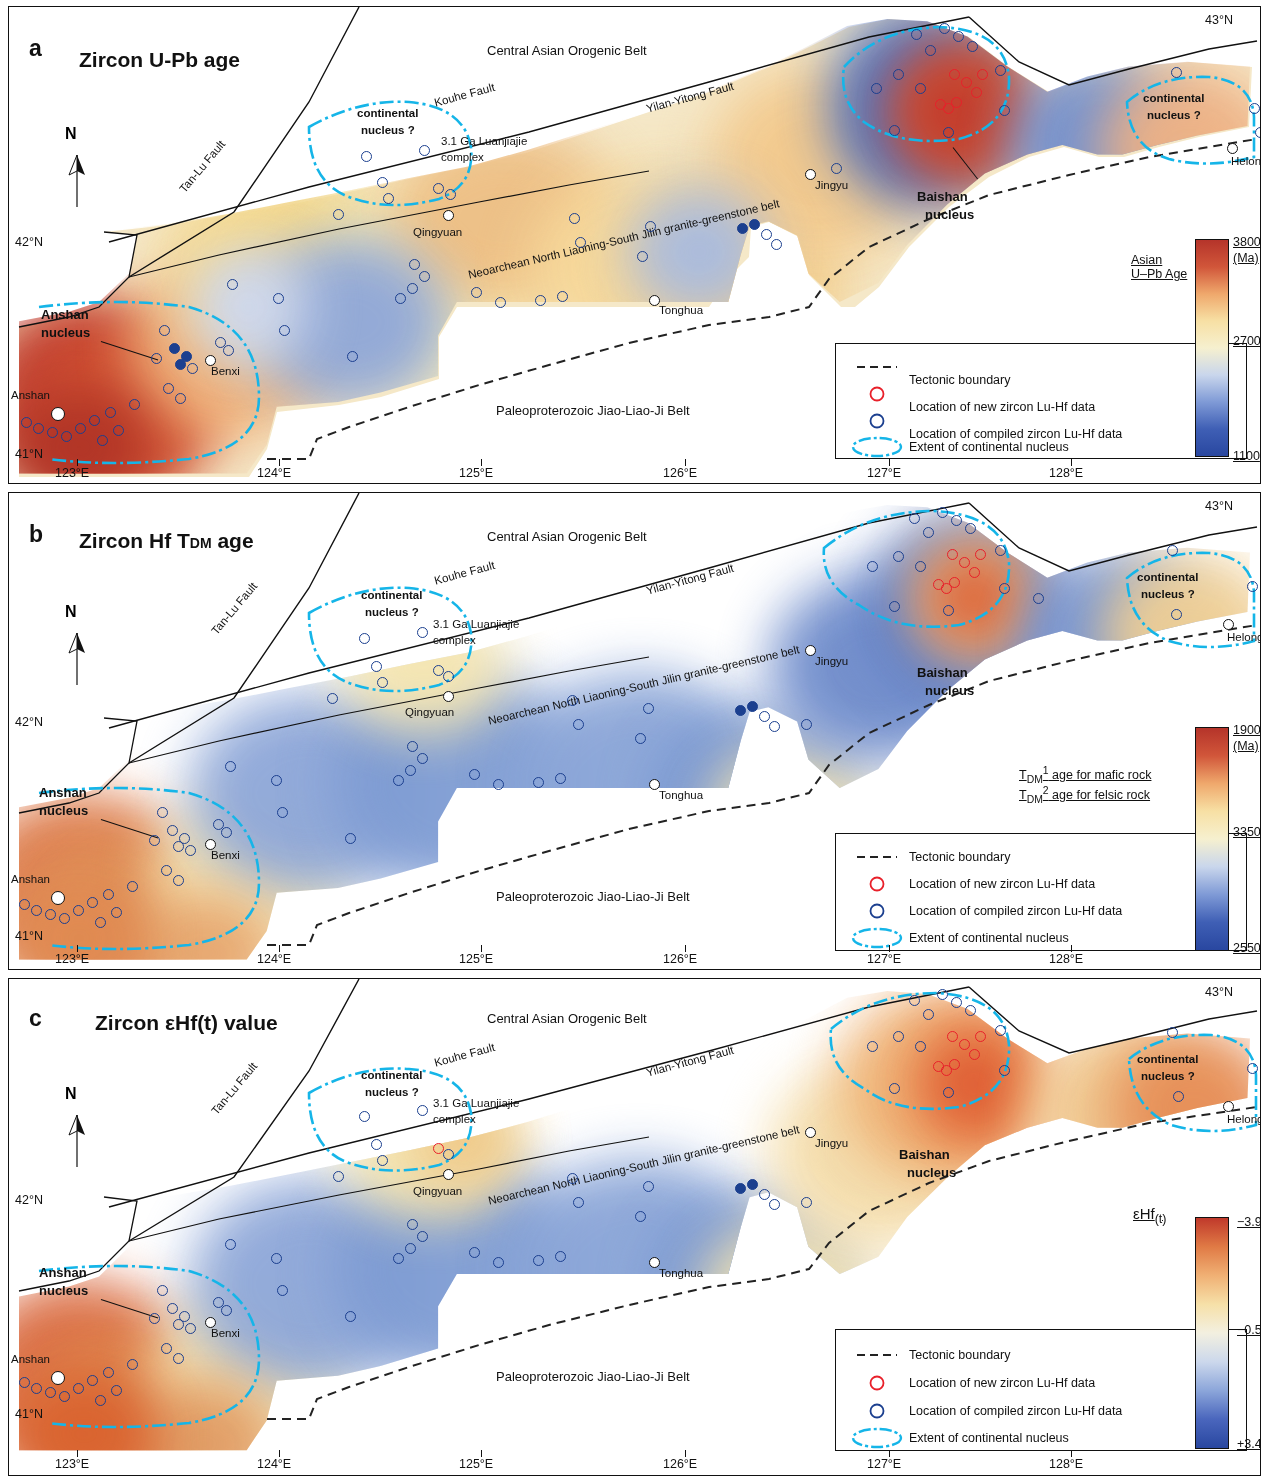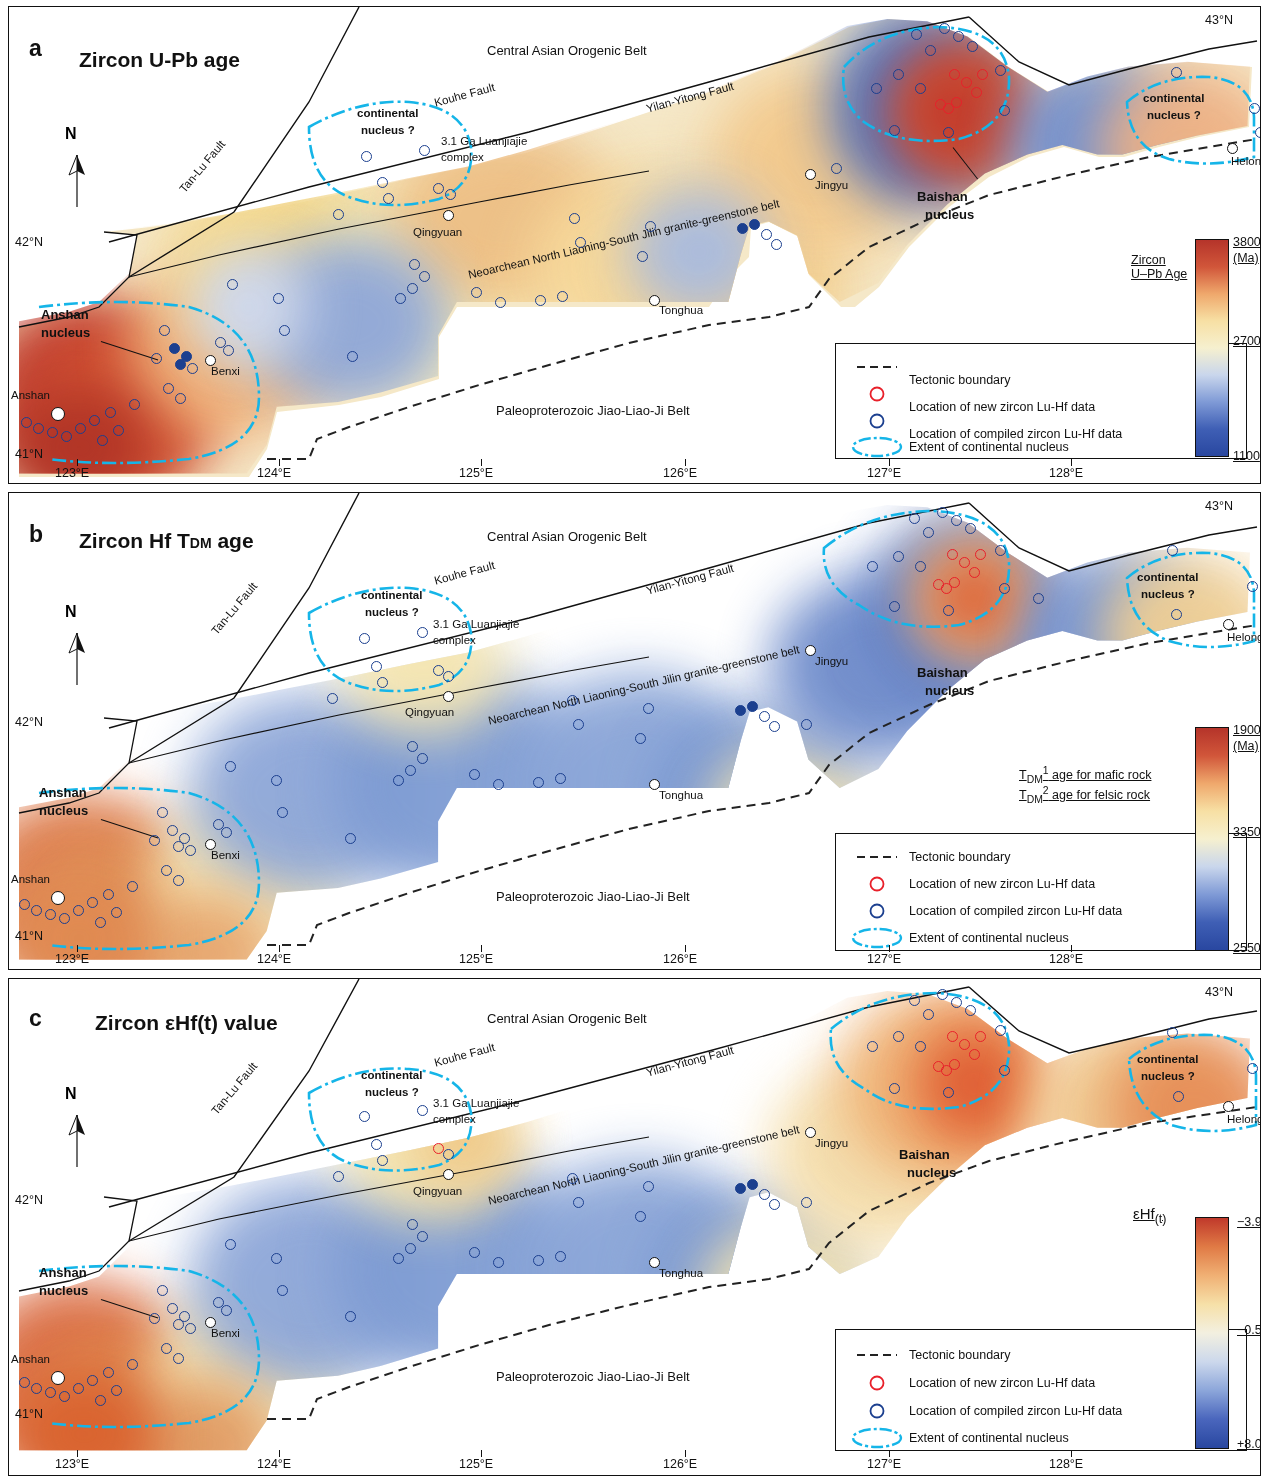--- a/index.html
+++ b/index.html
@@ -245,21 +245,21 @@
         <circle cx="42" cy="51" r="6.5" fill="none" stroke="#e8202a" stroke-width="1.8"></circle>
         <circle cx="42" cy="78" r="6.5" fill="none" stroke="#1b3f8f" stroke-width="1.8"></circle>
         <ellipse cx="42" cy="104" rx="24" ry="9" fill="none" stroke="#15b5e8" stroke-width="2.4" stroke-dasharray="12,3,3,3"></ellipse>
       </svg>
       <div class="legend-row" style="left:900px;top:366px;">Tectonic boundary</div>
       <div class="legend-row" style="left:900px;top:380px;margin-top:13px;">Location of new zircon Lu-Hf data</div>
       <div class="legend-row" style="left:900px;top:407px;margin-top:13px;">Location of compiled zircon Lu-Hf data</div>
       <div class="legend-row" style="left:900px;top:433px;">Extent of continental nucleus</div>
 
       <div class="cbar" style="left:1186px;top:232px;width:34px;height:218px;background:linear-gradient(#b5342a,#d1563a,#efa86c,#f7e0a4,#f6f0cf,#c9d6ec,#7f9ad6,#3f5fb5,#2947a0);"></div>
-      <div class="cbar-lab" style="left:1122px;top:246px;">Zircon</div>
+      <div class="cbar-lab" style="left:1122px;top:246px;">Asian</div>
       <div class="cbar-lab" style="left:1122px;top:260px;">U–Pb Age</div>
       <div class="cbar-lab" style="left:1224px;top:228px;">3800</div>
       <div class="cbar-lab" style="left:1224px;top:244px;">(Ma)</div>
       <div class="cbar-lab" style="left:1224px;top:327px;">2700</div>
       <div class="cbar-lab" style="left:1224px;top:442px;">1100</div>
 
       <div class="axlab" style="left:1196px;top:6px;">43°N</div>
       <div class="axlab" style="left:6px;top:228px;">42°N</div>
       <div class="axlab" style="left:6px;top:440px;">41°N</div>
       <div class="axlab" style="left:46px;top:459px;">123°E</div>
@@ -634,21 +634,21 @@
       </svg>
       <div class="legend-row" style="left:900px;top:369px;">Tectonic boundary</div>
       <div class="legend-row" style="left:900px;top:397px;">Location of new zircon Lu-Hf data</div>
       <div class="legend-row" style="left:900px;top:425px;">Location of compiled zircon Lu-Hf data</div>
       <div class="legend-row" style="left:900px;top:452px;">Extent of continental nucleus</div>
 
       <div class="cbar" style="left:1186px;top:238px;width:34px;height:232px;background:linear-gradient(#c0392b,#e07a45,#f0b074,#f6e0a8,#f3f0e0,#ccd8ec,#8ca6da,#4a66bd,#2947a0);"></div>
       <div class="cbar-lab" style="left:1124px;top:226px;font-size:15px;"><span>εHf</span><sub>(t)</sub></div>
       <div class="cbar-lab" style="left:1228px;top:236px;">−3.9</div>
       <div class="cbar-lab" style="left:1228px;top:344px;">−0.5</div>
-      <div class="cbar-lab" style="left:1228px;top:458px;">+8.0</div>
+      <div class="cbar-lab" style="left:1228px;top:458px;">+3.4</div>
 
       <div class="axlab" style="left:1196px;top:6px;">43°N</div>
       <div class="axlab" style="left:6px;top:214px;">42°N</div>
       <div class="axlab" style="left:6px;top:428px;">41°N</div>
       <div class="axlab" style="left:46px;top:478px;">123°E</div>
       <div class="axlab" style="left:248px;top:478px;">124°E</div>
       <div class="axlab" style="left:450px;top:478px;">125°E</div>
       <div class="axlab" style="left:654px;top:478px;">126°E</div>
       <div class="axlab" style="left:858px;top:478px;">127°E</div>
       <div class="axlab" style="left:1040px;top:478px;">128°E</div>

